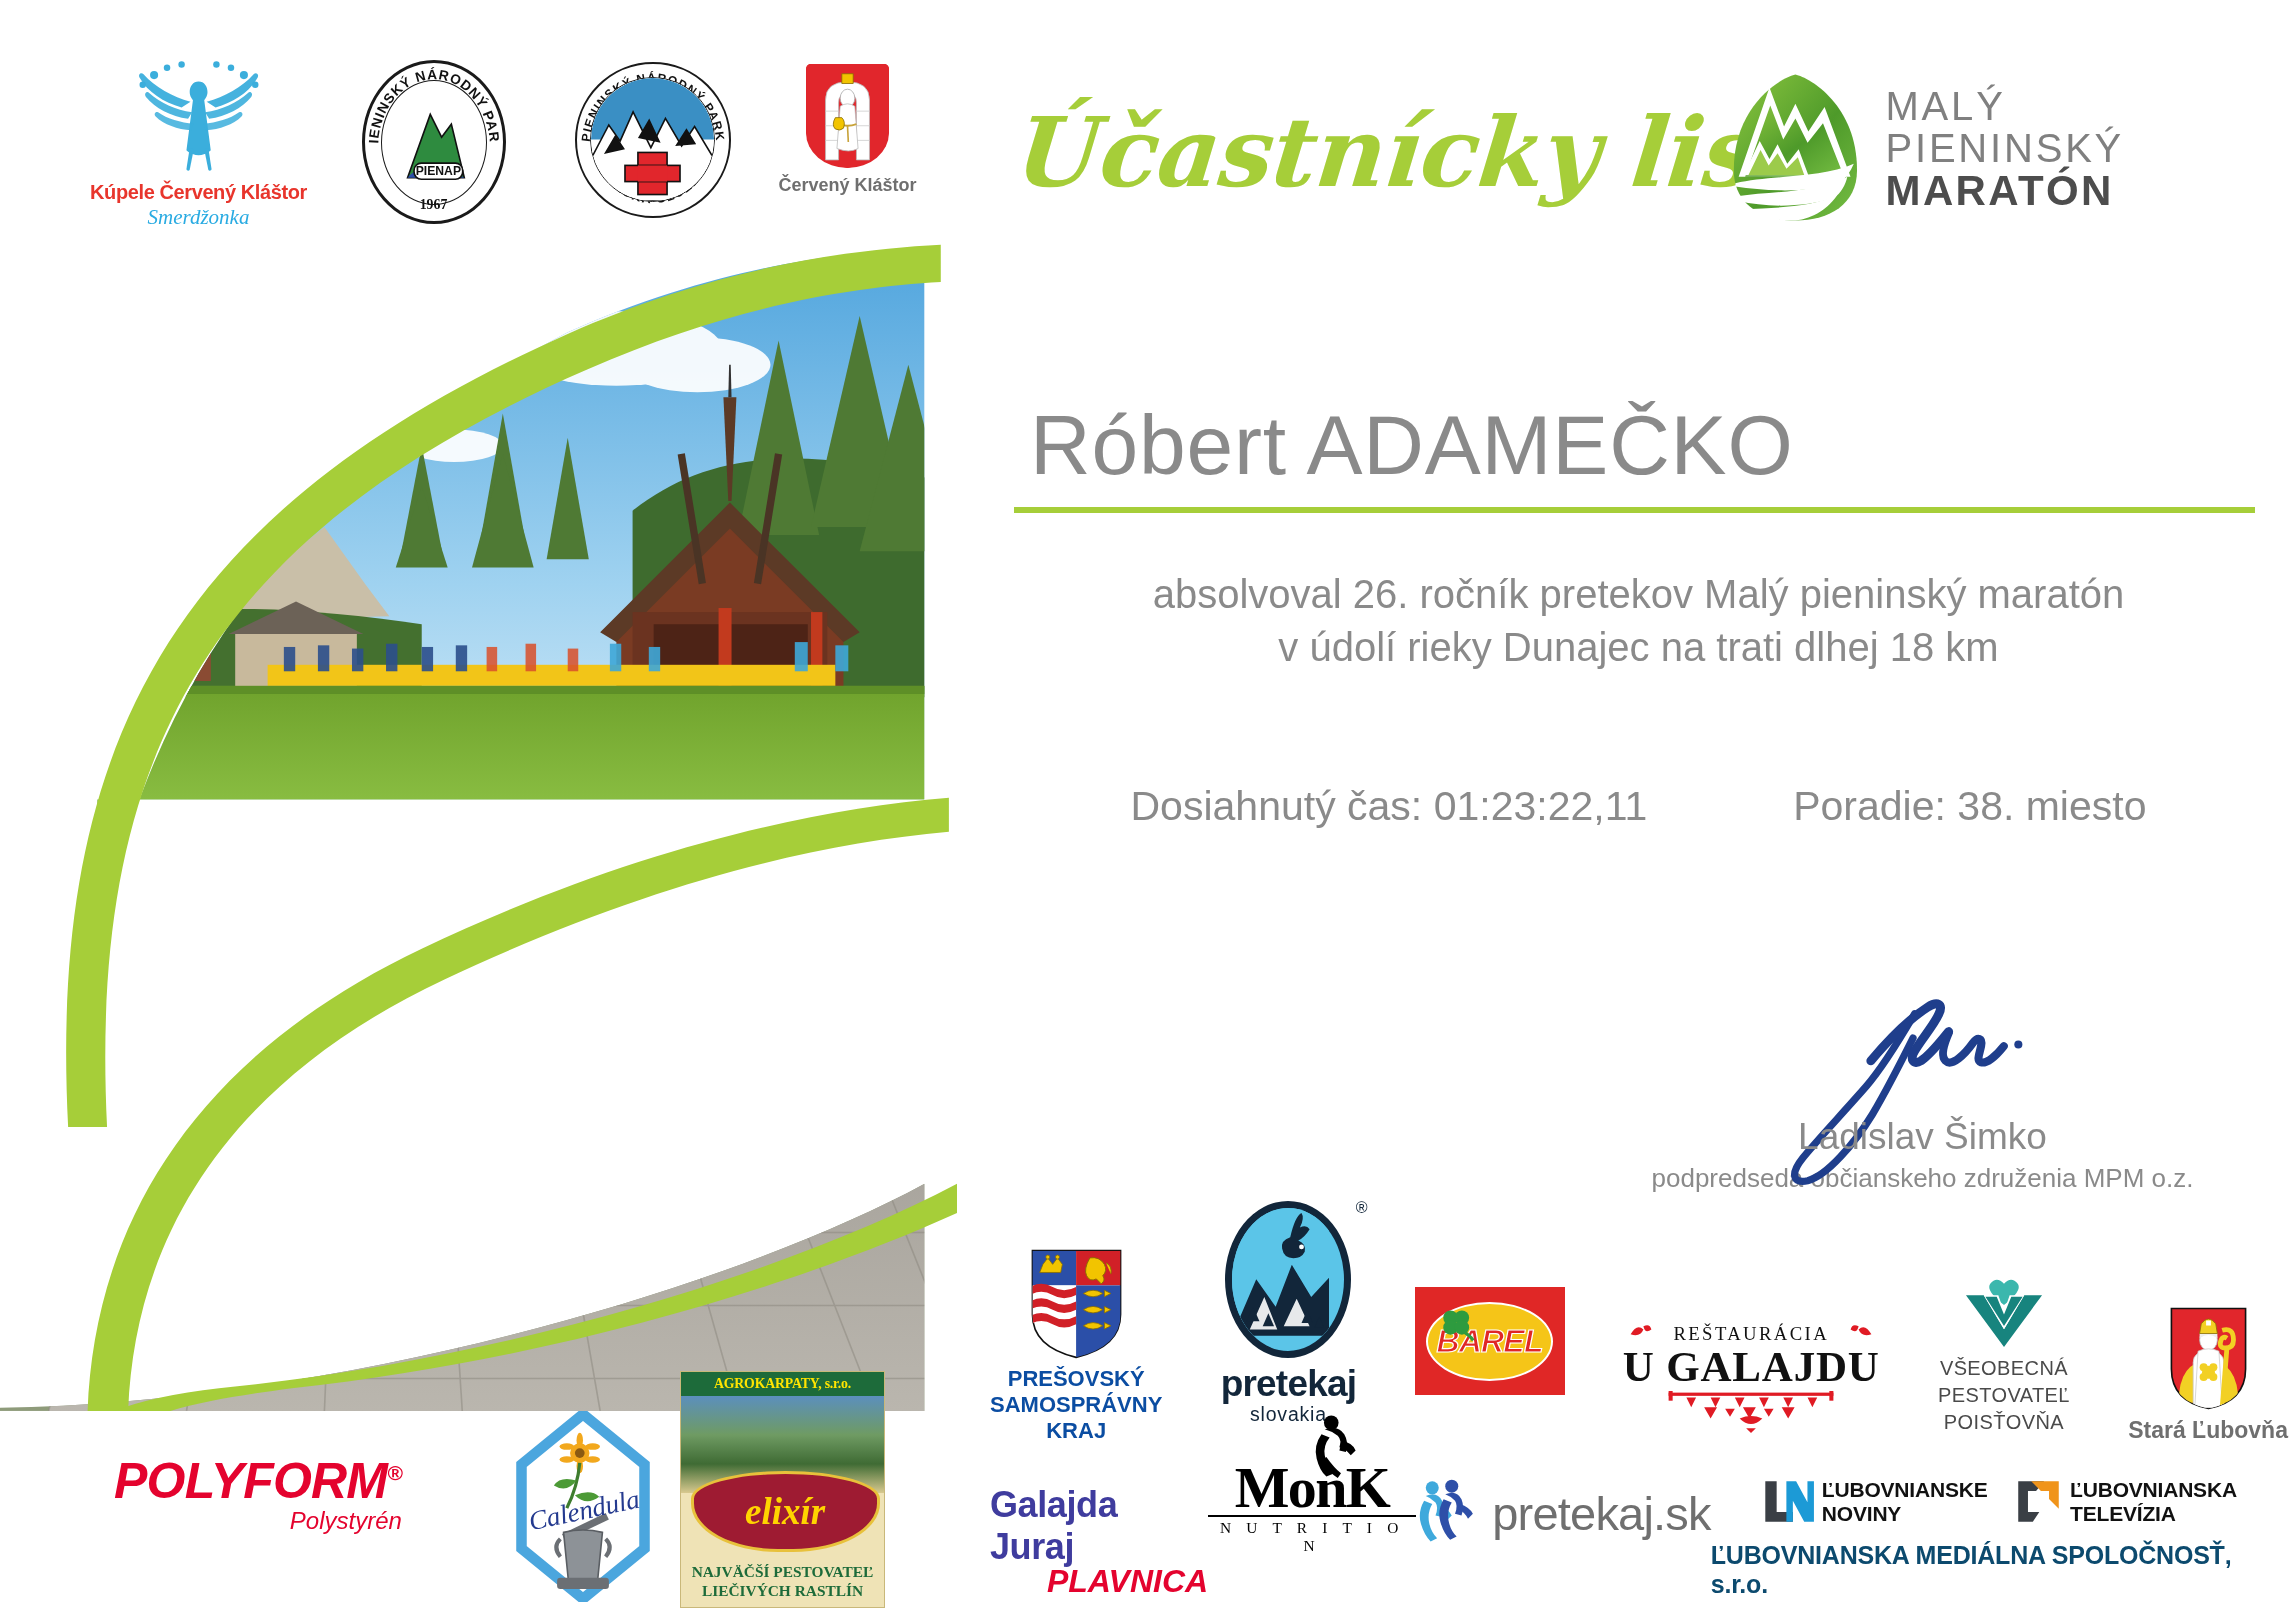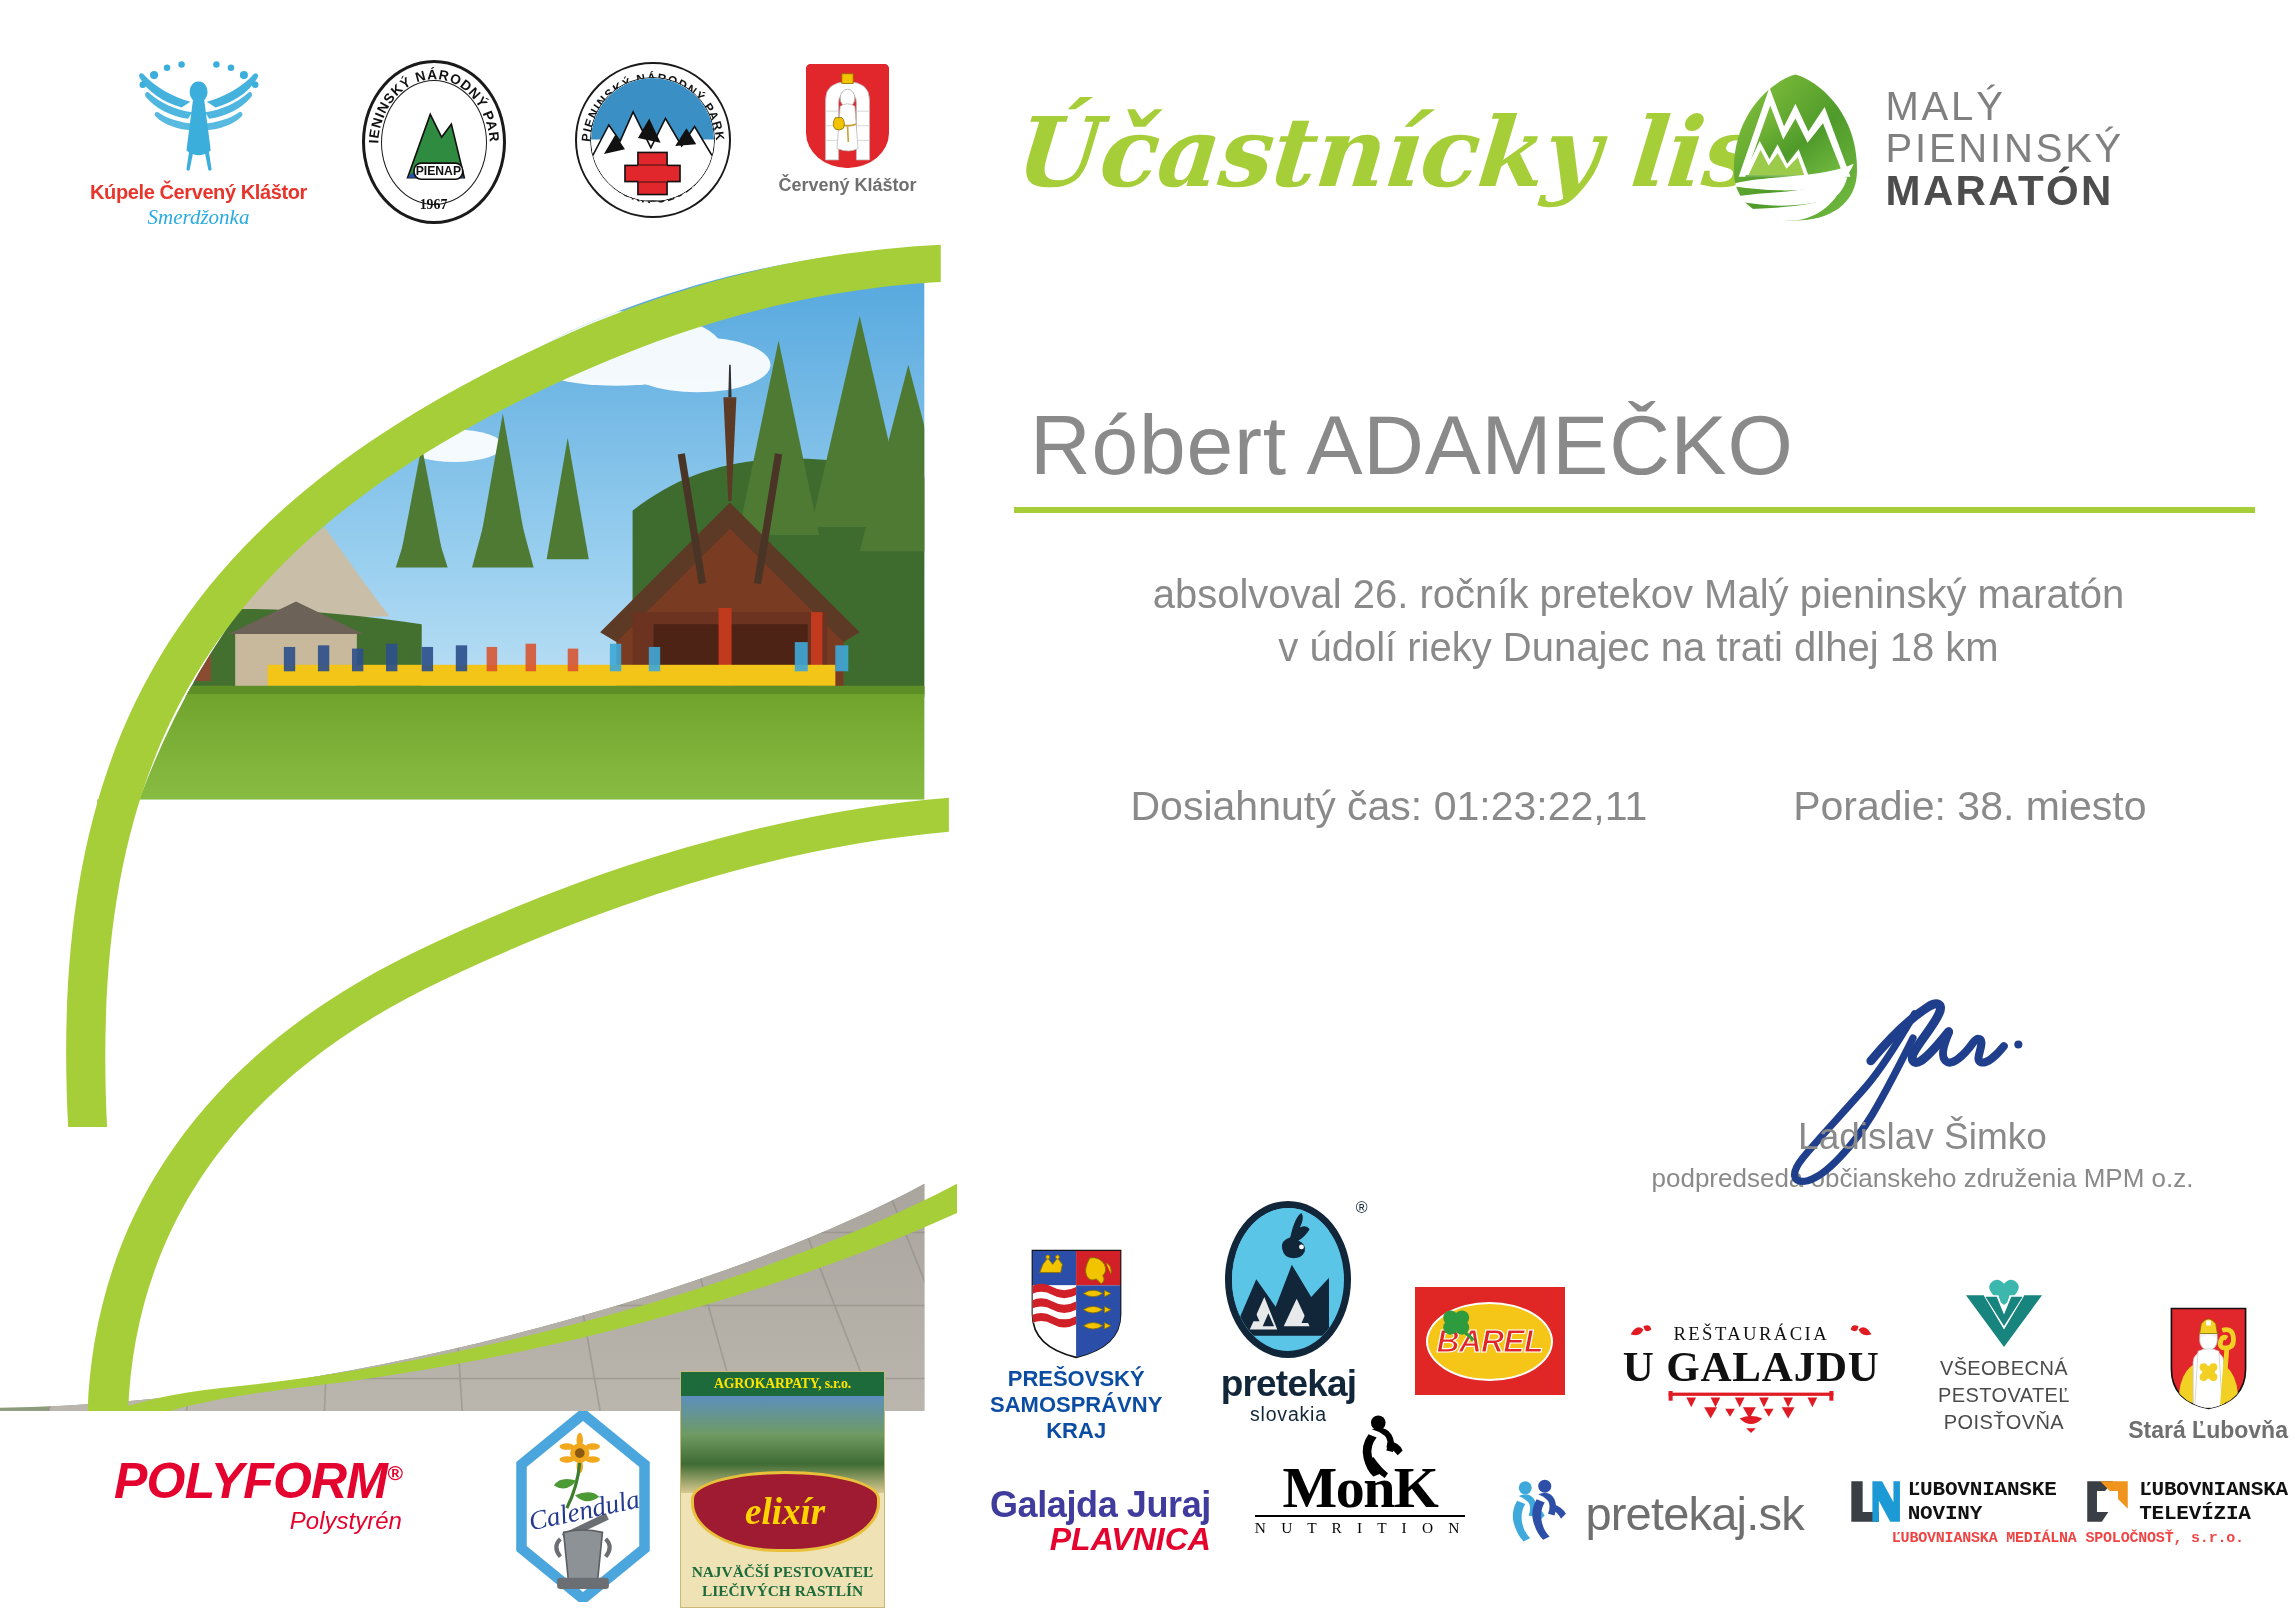--- a/index.html
+++ b/index.html
@@ -127,25 +127,25 @@
   .sl-cap{font-size:23px;font-weight:bold;color:#6f6f6f;margin-top:6.5px;}
 
   .gj-1{font-size:36px;font-weight:bold;color:#3F3C9E;letter-spacing:-0.4px;}
   .gj-2{font-size:32px;font-weight:bold;font-style:italic;color:#E4032E;text-align:right;margin-top:-4.9px;letter-spacing:0px;}
 
   .monk-word{font-family:"Liberation Serif",serif;font-size:58px;font-weight:bold;color:#000;letter-spacing:-1.6px;line-height:0.95;}
   .monk-sub{font-family:"Liberation Serif",serif;font-size:15.4px;letter-spacing:5.7px;color:#000;border-top:2.4px solid #000;padding-top:1.6px;text-align:center;}
 
   .pretekaj-word{font-size:47px;color:#6f6f6f;letter-spacing:-0.8px;}
 
-  .media-wrap{display:flex;flex-direction:column;align-items:center;font-family:Liberation Mono, monospace;}
+  .media-wrap{display:flex;flex-direction:column;align-items:center;}
   .media-row{display:flex;align-items:center;gap:27.6px;}
   .media-item{display:flex;align-items:center;gap:8px;}
   .media-txt{font-size:21px;font-weight:bold;color:#111;line-height:1.12;letter-spacing:-0.2px;}
-  .media-foot{font-size:15px;font-weight:bold;color:#ef4444;margin-top:5px;letter-spacing:-0.2px;}
+  .media-foot{font-size:25px;font-weight:bold;color:#0c4a6e;margin-top:16px;letter-spacing:-0.2px;}
 </style>
 </head>
 <body>
 
 <div class="page">
 
   <div class="top-logos">
 
     <div class="tl tl-1">
       <div class="angel-wrap">

